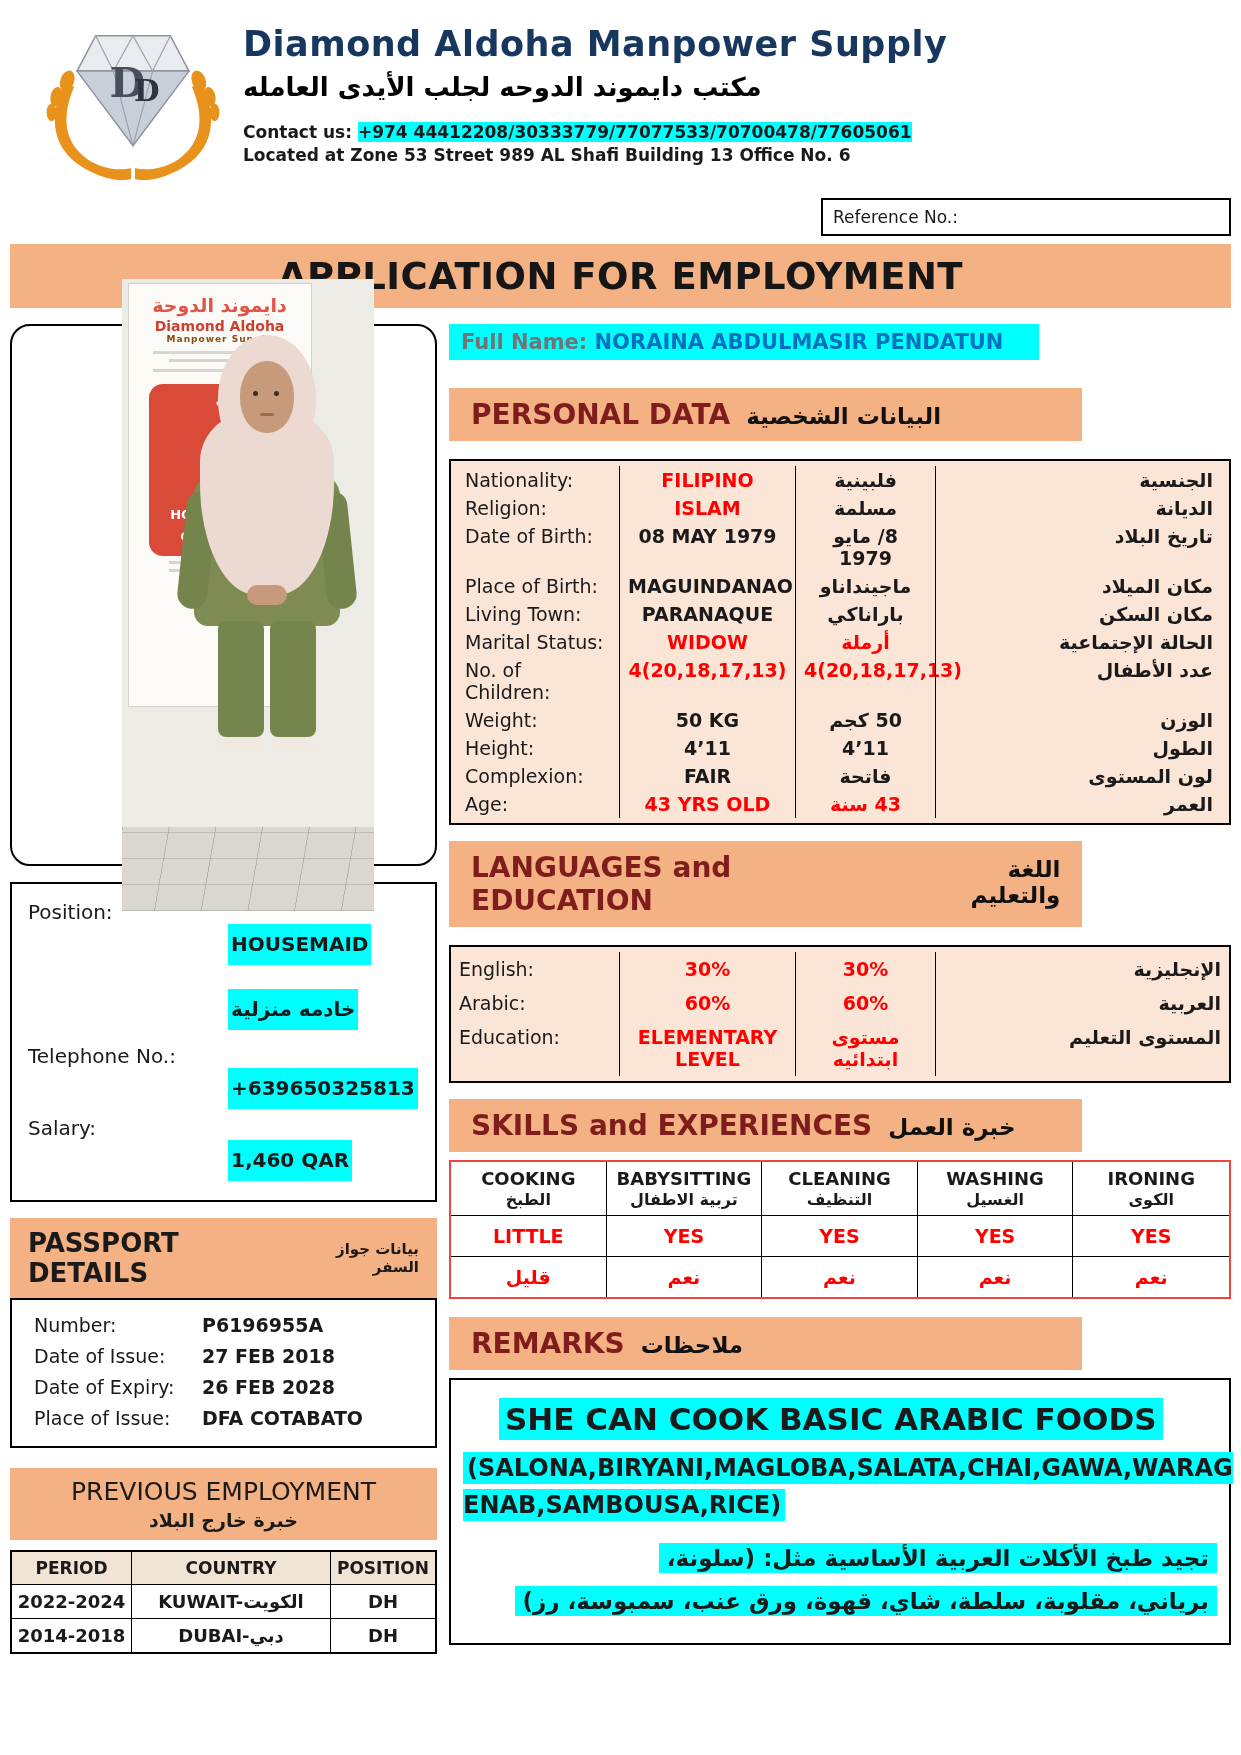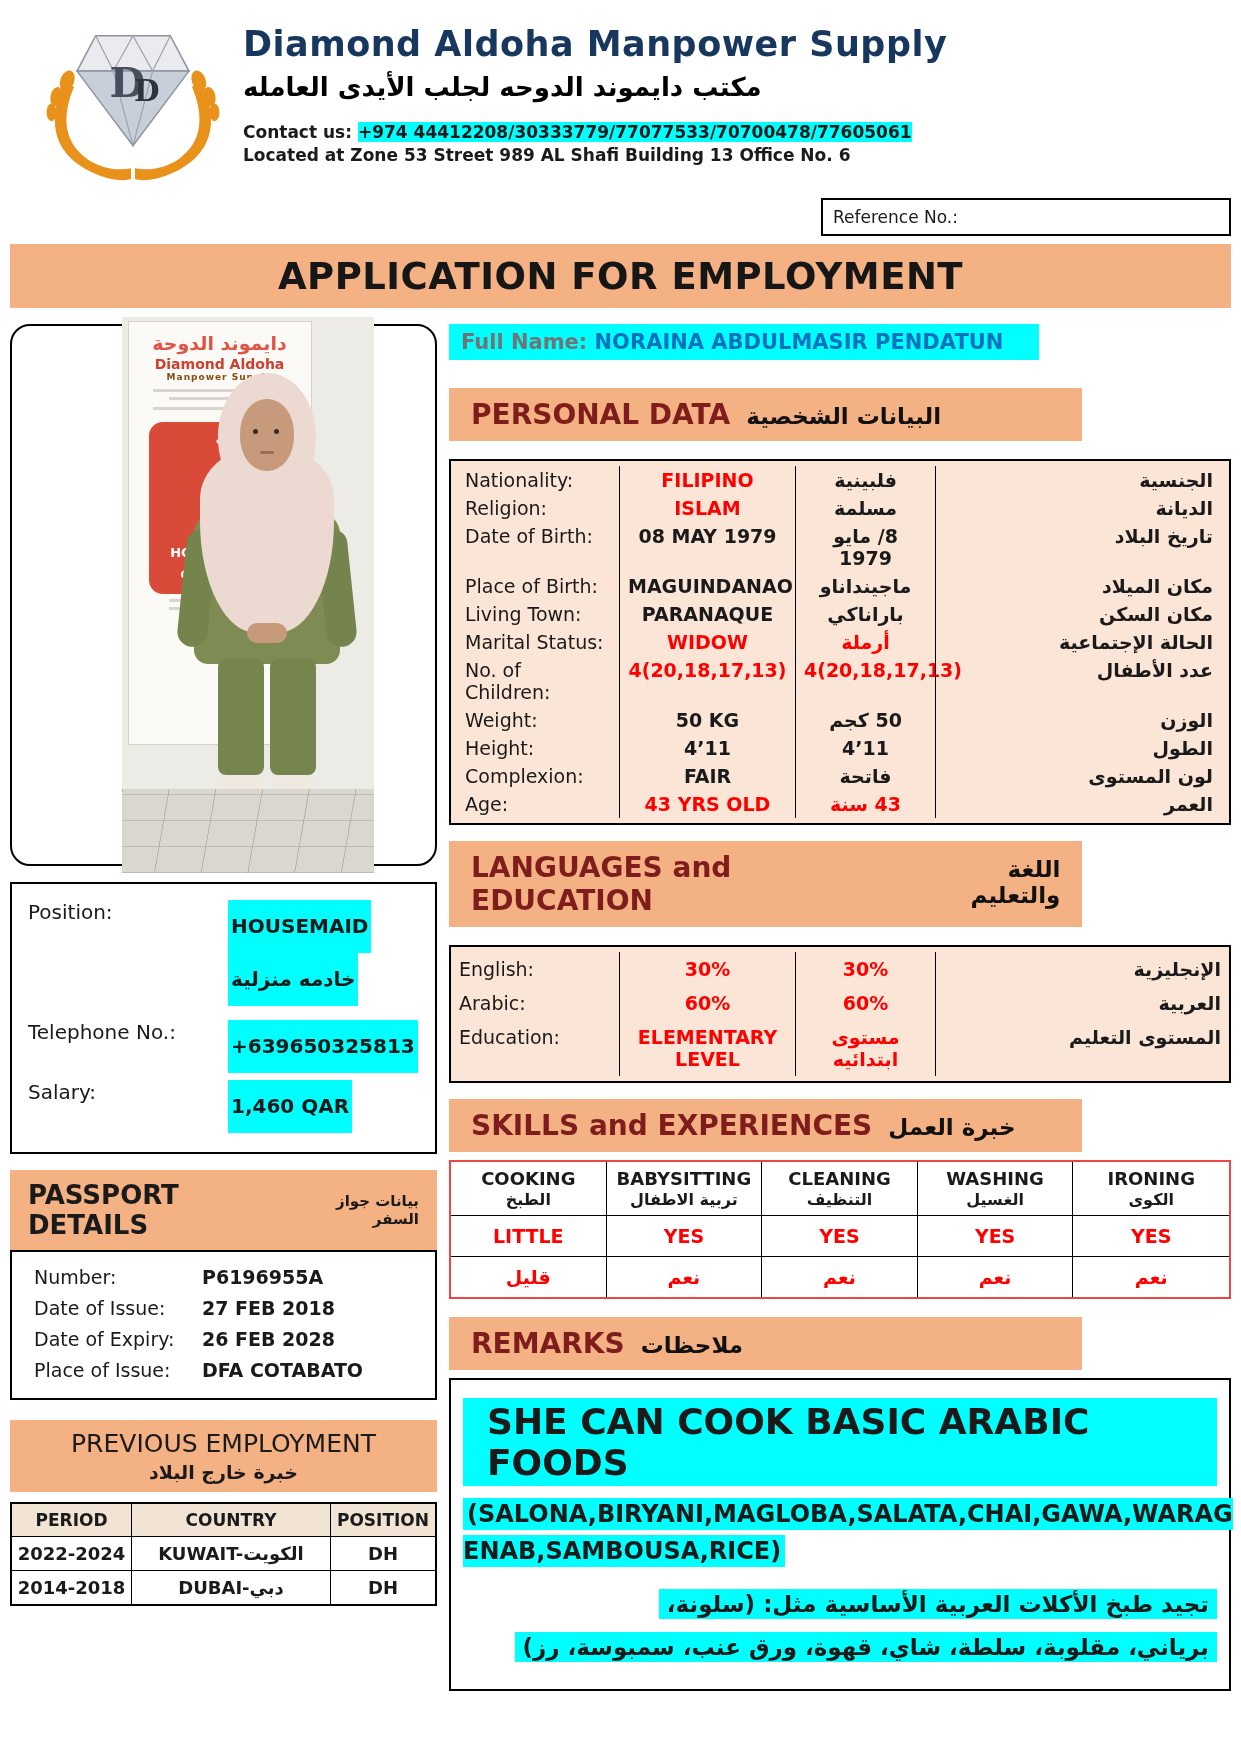--- a/index.html
+++ b/index.html
@@ -28,21 +28,21 @@
   }
 
   
   .body { display:flex; gap:12px; padding:0 10px; margin-top:16px; }
   .col-left { width:427px; flex:none; }
   .col-right { flex:1; min-width:0; }
 
   
   .photo-box { border:2px solid #000; border-radius:20px; height:542px;
     display:flex; align-items:center; justify-content:center; }
-  .photo { width:252px; height:556px; position:relative; background:#ecebe6; overflow:hidden;margin-left:48px; }
+  .photo { width:252px; height:632px; position:relative; background:#ecebe6; overflow:hidden;margin-left:48px; }
   .photo-floor { position:absolute; bottom:0; left:0; right:0; height:84px;
     background:#dad7d0;
     background-image:repeating-linear-gradient(100deg, rgba(140,137,130,.45) 0 1px, transparent 1px 46px),
                      repeating-linear-gradient(0deg, rgba(140,137,130,.35) 0 1px, transparent 1px 26px); }
   .roll-banner { position:absolute; left:6px; top:4px; width:184px; height:424px;
     background:#fbfaf7; border:1px solid #d5d2cb; text-align:center; }
   .rb-ar { margin-top:10px; font-size:19px; font-weight:bold; color:#e05443; direction:rtl; }
   .rb-en { font-size:14px; font-weight:bold; color:#cf3f2e; margin-top:2px; }
   .rb-sub { font-size:9px; font-weight:bold; color:#8a4b10; letter-spacing:1px; }
   .rb-line { height:3px; background:#d8d5ce; margin:7px 24px 0; }
@@ -67,21 +67,21 @@
   .p-leg-r { left:148px; top:342px; width:46px; height:116px; background:#76854e; border-radius:8px; }
   .p-sandal-l { left:98px; top:460px; width:44px; height:12px; background:#f0e9e0; border-radius:6px; }
   .p-sandal-r { left:150px; top:460px; width:44px; height:12px; background:#f0e9e0; border-radius:6px; }
 
   
   .cand-box { border:2px solid #000; margin-top:16px; padding:16px 16px 12px; }
   .cand-row { display:flex; font-size:20px; margin-bottom:7px; }
   .cand-row.gap { margin-top:14px; }
   .cand-label { width:200px; flex:none; }
   .cand-value { font-weight:bold; line-height:1.35; }
-  .cand-value .hl { display:inline-block; padding:13px 3px; }
+  .cand-value .hl { display:inline-block; padding:7px 3px;margin-top:24px; }
 
   
   .pass-header { margin-top:16px; background:#F4B183; padding:10px 18px; display:flex; align-items:center; gap:16px; }
   .pass-title { font-size:26px; font-weight:bold; }
   .pass-title-ar { font-size:15px; font-weight:bold; direction:rtl; }
   .pass-table { border:2px solid #000; padding:14px 22px 8px; background:#fff; }
   .pass-row { display:flex; font-size:19px; margin-bottom:9px; }
   .pass-label { width:168px; flex:none; }
   .pass-value { font-weight:bold; }
 
@@ -117,21 +117,21 @@
 
   .skills-table { margin-top:8px; border:2px solid #ef4444; display:grid; grid-template-columns:repeat(5,1fr); background:#fff; }
   .sk-cell { border-right:1px solid #000; border-bottom:1px solid #000; text-align:center; padding:6px 2px; }
   .sk-cell:nth-child(5n) { border-right:none; }
   .sk-cell.last { border-bottom:none; }
   .sk-head .en { display:block; font-size:18px; font-weight:bold; }
   .sk-head .ar { display:block; font-size:16px; font-weight:bold; margin-top:1px; direction:rtl; }
   .sk-val { font-size:19px; font-weight:bold; color:#FF0000; padding:9px 2px; }
 
   .remarks-box { margin-top:8px; border:2px solid #000; padding:18px 12px 22px; background:#fff; }
-  .rm-line1 .hl { font-size:36px; font-weight:bold; padding:3px 24px; display:inline-block; }
+  .rm-line1 .hl { font-size:31px; font-weight:bold; padding:3px 6px; display:inline-block;margin-left:36px; }
   .rm-line2 { margin-top:10px; line-height:1.55; }
   .rm-line2 .hl { font-size:24px; font-weight:bold; padding:2px 4px; }
   .rm-ar { margin-top:14px; direction:rtl; text-align:right; line-height:1.75; }
   .rm-ar .line { margin-top:2px; }
   .rm-ar .hl { font-size:23px; font-weight:bold; padding:2px 8px; }
 </style>
 </head>
 <body>
 
 <div class="page">

